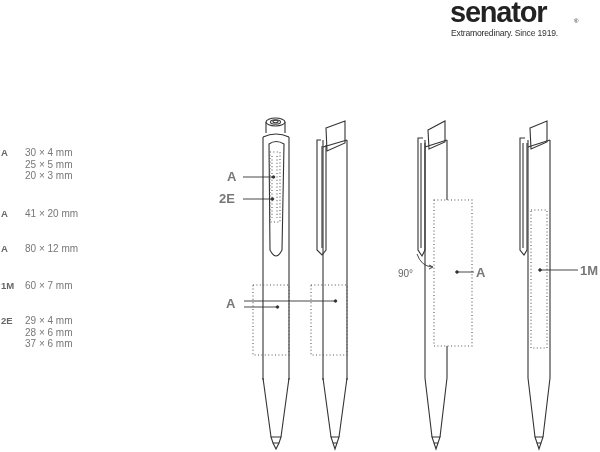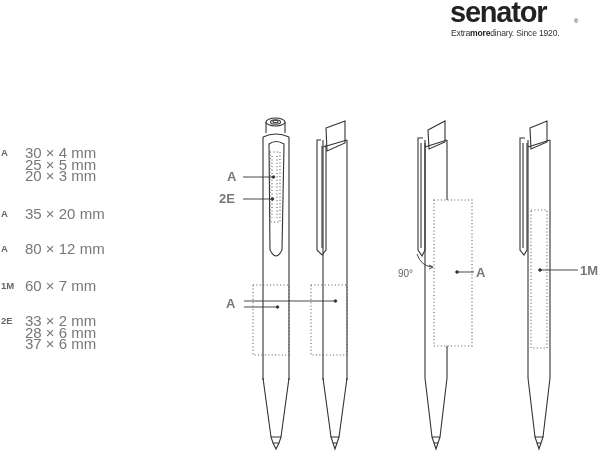--- a/index.html
+++ b/index.html
@@ -1,68 +1,68 @@
 <!DOCTYPE html>
 <html><head>
   <meta charset="utf-8">
   <style>
     html, body { margin: 0; padding: 0; background: #ffffff; }
     body { width: 600px; height: 452px; position: relative; overflow: hidden; font-family: "Liberation Sans", "DejaVu Sans", sans-serif; color: #555; }
     .brand { position: absolute; left: 448px; top: 0px; width: 150px; }
     .brand-name { position: absolute; left: 2px; top: -4px; font-size: 29px; font-weight: 700; letter-spacing: -1.2px; color: #222; font-family: "Liberation Sans", sans-serif; }
     .brand-reg { position: absolute; left: 126px; top: 18px; font-size: 6px; color: #222; }
     .brand-tag { position: absolute; left: 3px; top: 28px; font-size: 8.6px; color: #333; white-space: nowrap; letter-spacing: -0.2px; }
-    .brand-tag b { font-weight: 700; color: #222; text-align: center; }
+    .brand-tag b { font-weight: 400; color: #222; text-align: center; }
     .spec-list { position: absolute; left: 0; top: 0; }
     .spec-row { position: absolute; left: 0; }
     .spec-code { position: absolute; left: 1px; font-size: 9.5px; font-weight: 700; color: #666; white-space: nowrap; }
-    .spec-vals { position: absolute; left: 25px; font-size: 15px; color: #777; line-height: 11.5px; white-space: nowrap; }
+    .spec-vals { position: absolute; left: 25px; font-size: 10px; color: #777; line-height: 11.5px; white-space: nowrap; }
     svg.drawing { position: absolute; left: 0; top: 0; }
     .lbl { font-family: "Liberation Sans", sans-serif; font-weight: 700; fill: #777; }
   </style>
 </head>
 <body>
 
 <div class="brand">
   <span class="brand-name">senator</span>
   <span class="brand-reg">®</span>
-  <span class="brand-tag"><span>Extra</span><b>more</b><span>dinary. Since 1920.</span></span>
+  <span class="brand-tag"><span>Extra</span><b>more</b><span>dinary. Since 1919.</span></span>
 </div>
 
 <div class="spec-list">
   <div class="spec-row" style="top:147px">
     <span class="spec-code">A</span>
     <div class="spec-vals">
       <div>30 × 4 mm</div>
       <div>25 × 5 mm</div>
       <div>20 × 3 mm</div>
     </div>
   </div>
   <div class="spec-row" style="top:208px">
     <span class="spec-code">A</span>
     <div class="spec-vals">
-      <div>35 × 20 mm</div>
+      <div>41 × 20 mm</div>
     </div>
   </div>
   <div class="spec-row" style="top:243px">
     <span class="spec-code">A</span>
     <div class="spec-vals">
       <div>80 × 12 mm</div>
     </div>
   </div>
   <div class="spec-row" style="top:280px">
     <span class="spec-code">1M</span>
     <div class="spec-vals">
       <div>60 × 7 mm</div>
     </div>
   </div>
   <div class="spec-row" style="top:315px">
     <span class="spec-code">2E</span>
     <div class="spec-vals">
-      <div>33 × 2 mm</div>
+      <div>29 × 4 mm</div>
       <div>28 × 6 mm</div>
       <div>37 × 6 mm</div>
     </div>
   </div>
 </div>
 
 <svg class="drawing" width="600" height="452" viewBox="0 0 600 452">
   <defs>
     <marker id="dot" viewBox="0 0 4 4" refX="2" refY="2" markerWidth="3" markerHeight="3">
       <circle cx="2" cy="2" r="1.6" fill="#333"></circle>

